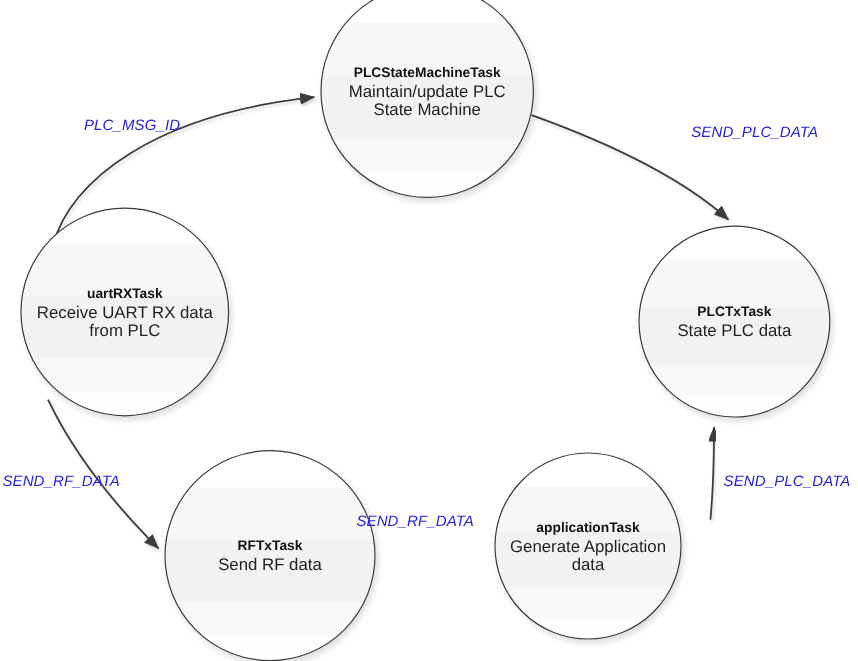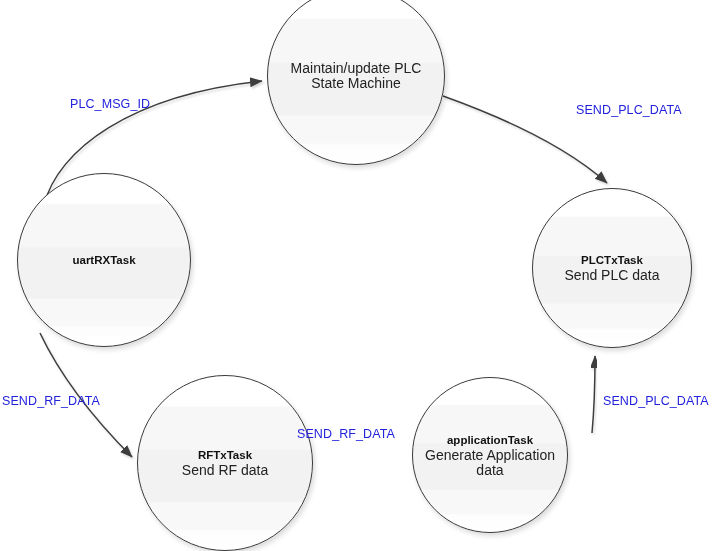--- a/index.html
+++ b/index.html
@@ -59,20 +59,21 @@
   .node-desc {
     font-size: 14px;
     color: #222222;
     line-height: 15px;
     padding: 0 8px;
     white-space: pre-line;
   }
   .edge-label {
     position: absolute;
     font-family: "Liberation Sans", sans-serif;
+    font-style: italic;
     font-size: 12.5px;
     color: #2222dd;
     white-space: nowrap;
     z-index: 6;
     letter-spacing: 0.1px;
   }
 </style>
 </head>
 <body>
 
@@ -93,31 +94,34 @@
     <path d="M 443,96 C 510,120 570,150 607,183" fill="none" stroke="#3d3d3d" stroke-width="1.5" marker-end="url(#arrowhead)" filter="url(#edgeshadow)"></path>
 
     <path d="M 592,433 C 594,412 595,382 595,356" fill="none" stroke="#3d3d3d" stroke-width="1.5" marker-end="url(#arrowhead)" filter="url(#edgeshadow)"></path>
 
     <path d="M 411,462 L 322,462" fill="none" stroke="#3d3d3d" stroke-width="1.5" marker-end="url(#arrowhead)" filter="url(#edgeshadow)"></path>
 
     <path d="M 40,333 C 60,375 90,415 132,457" fill="none" stroke="#3d3d3d" stroke-width="1.5" marker-end="url(#arrowhead)" filter="url(#edgeshadow)"></path>
   </svg>
 
   <div class="node" style="left:267px; top:-13px; width:178px; height:178px;">
+    <div class="node-title">PLCStateMachineTask</div>
     <div class="node-desc">Maintain/update PLC
 State Machine</div>
   </div>
 
   <div class="node" style="left:532px; top:188px; width:160px; height:160px;align-items:center;">
     <div class="node-title">PLCTxTask</div>
-    <div class="node-desc">Send PLC data</div>
+    <div class="node-desc">State PLC data</div>
   </div>
 
   <div class="node" style="left:17px; top:173px; width:174px; height:174px;">
     <div class="node-title">uartRXTask</div>
+    <div class="node-desc">Receive UART RX data
+from PLC</div>
   </div>
 
   <div class="node" style="left:137px; top:375px; width:176px; height:176px;">
     <div class="node-title">RFTxTask</div>
     <div class="node-desc">Send RF data</div>
   </div>
 
   <div class="node" style="left:412px; top:377px; width:156px; height:156px;">
     <div class="node-title">applicationTask</div>
     <div class="node-desc">Generate Application

